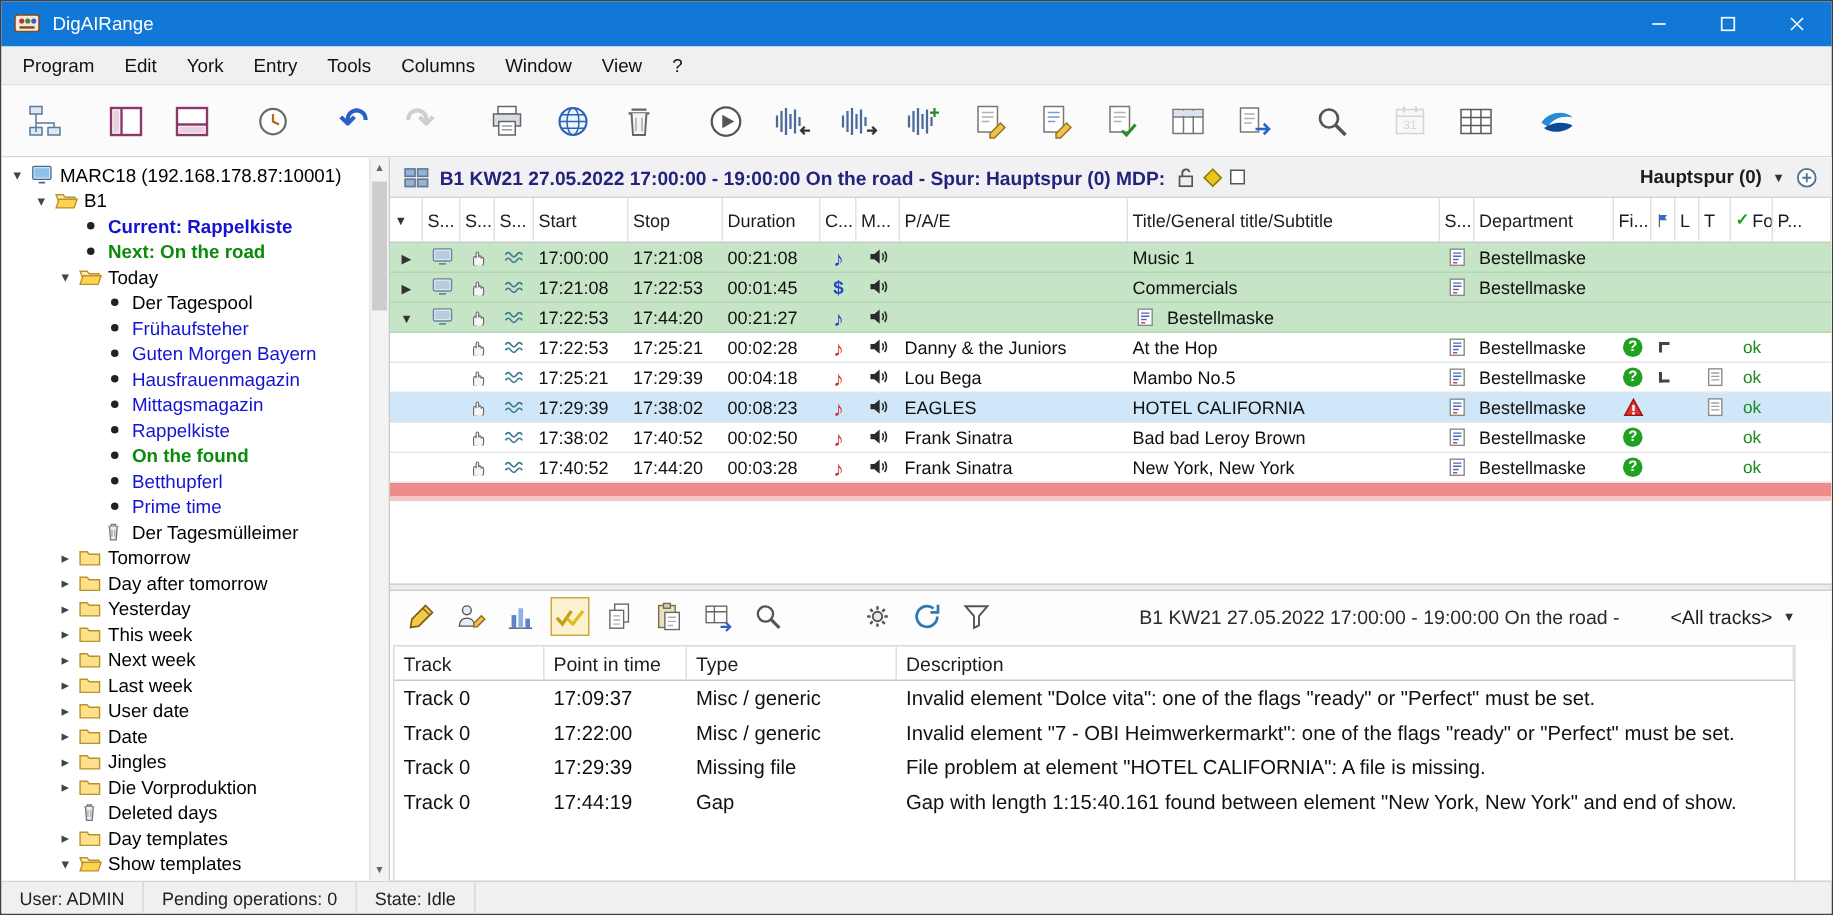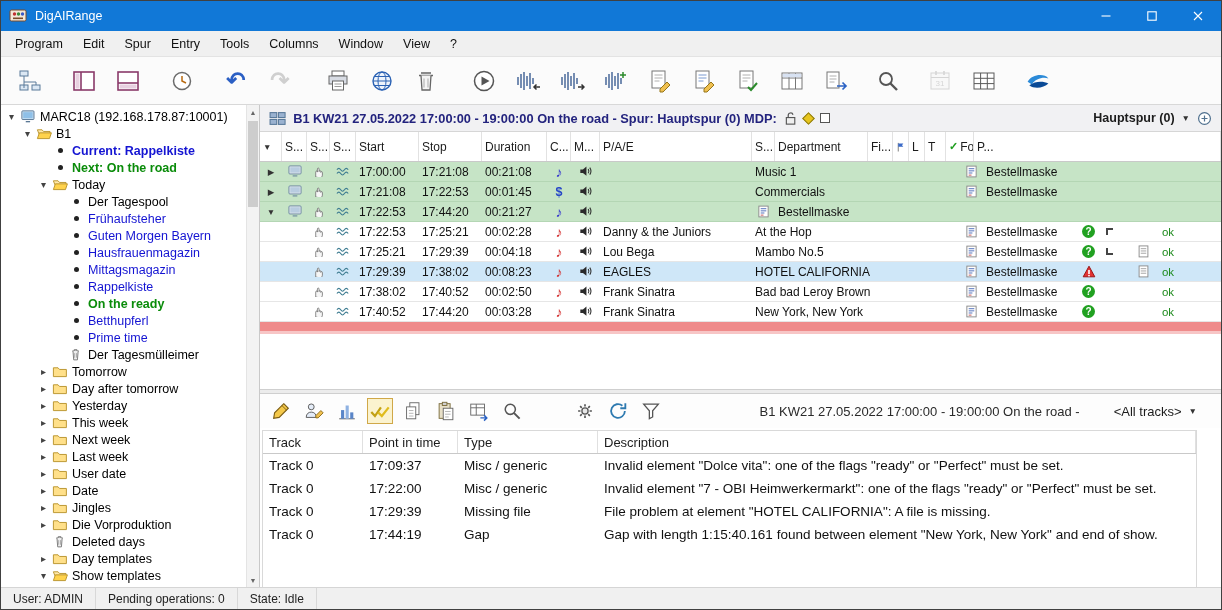--- a/index.html
+++ b/index.html
@@ -140,21 +140,21 @@
           <svg viewBox="0 0 12 12">
             <path d="M2 2l8 8M10 2l-8 8" stroke="#fff" stroke-width="1.1"></path>
           </svg>
         </div>
     </div>
   </div>
 
   <div class="menubar">
       <div class="menu-item">Program</div>
       <div class="menu-item">Edit</div>
-      <div class="menu-item">Spur</div>
+      <div class="menu-item">York</div>
       <div class="menu-item">Entry</div>
       <div class="menu-item">Tools</div>
       <div class="menu-item">Columns</div>
       <div class="menu-item">Window</div>
       <div class="menu-item">View</div>
       <div class="menu-item">?</div>
     </div>
   <div class="toolbar">
       <div class="tbi">
         <svg viewBox="0 0 26 26">
@@ -387,21 +387,21 @@
             <span class="tico">
               <span class="blt"></span>
             </span>
             <span class="tlabel style-blue">Rappelkiste</span>
           </div>
           <div class="trow" style="padding-left: 52px;">
             <span class="texp"></span>
             <span class="tico">
               <span class="blt"></span>
             </span>
-            <span class="tlabel style-green bold">On the ready</span>
+            <span class="tlabel style-green bold">On the found</span>
           </div>
           <div class="trow" style="padding-left: 52px;">
             <span class="texp"></span>
             <span class="tico">
               <span class="blt"></span>
             </span>
             <span class="tlabel style-blue">Betthupferl</span>
           </div>
           <div class="trow" style="padding-left: 52px;">
             <span class="texp"></span>
@@ -602,20 +602,23 @@
               <span>Duration</span>
             </div>
             <div class="gh-cell col-c" style="width: 24px;">
               <span>C...</span>
             </div>
             <div class="gh-cell col-m" style="width: 29px;">
               <span>M...</span>
             </div>
             <div class="gh-cell col-pae" style="width: 152px;">
               <span>P/A/E</span>
+            </div>
+            <div class="gh-cell col-title" style="width: 208px;">
+              <span>Title/General title/Subtitle</span>
             </div>
             <div class="gh-cell col-s4" style="width: 23px;">
               <span>S...</span>
             </div>
             <div class="gh-cell col-department" style="width: 93px;">
               <span>Department</span>
             </div>
             <div class="gh-cell col-fi" style="width: 25px;">
               <span>Fi...</span>
             </div>

